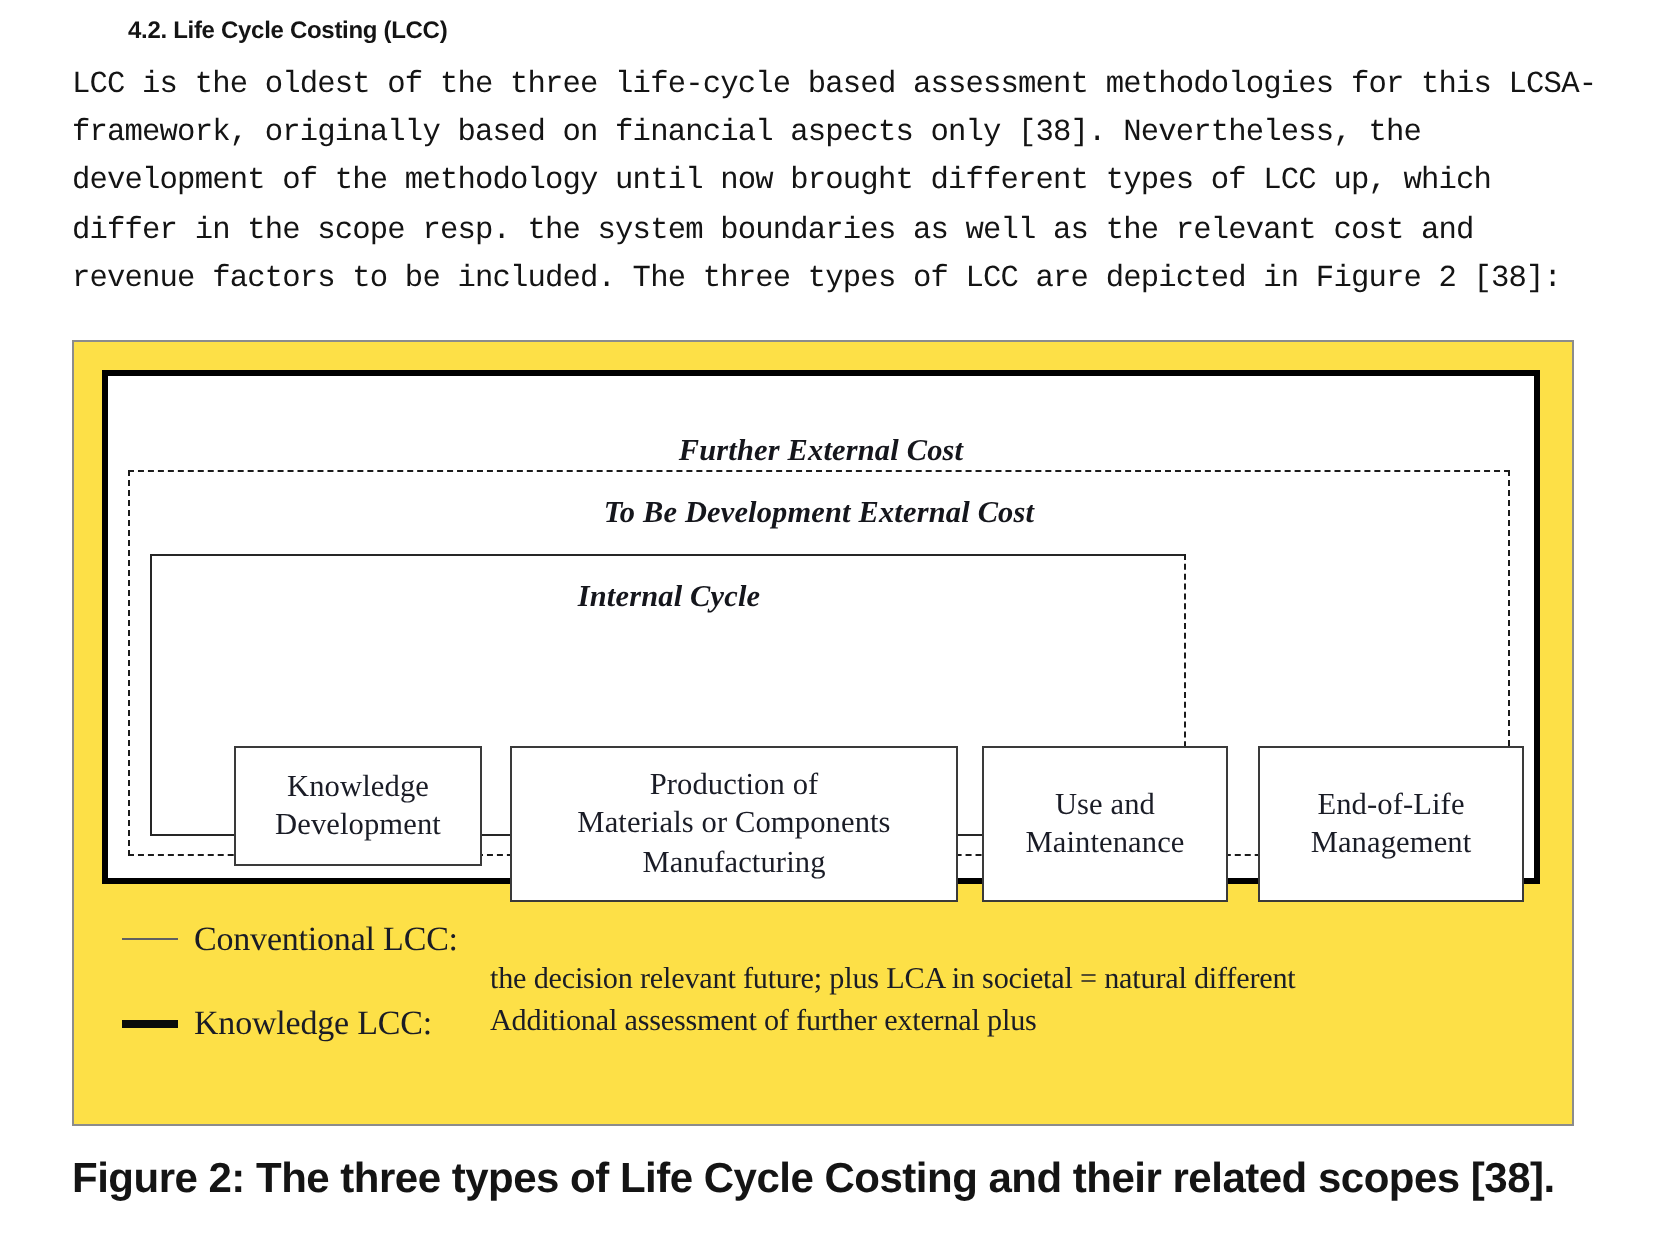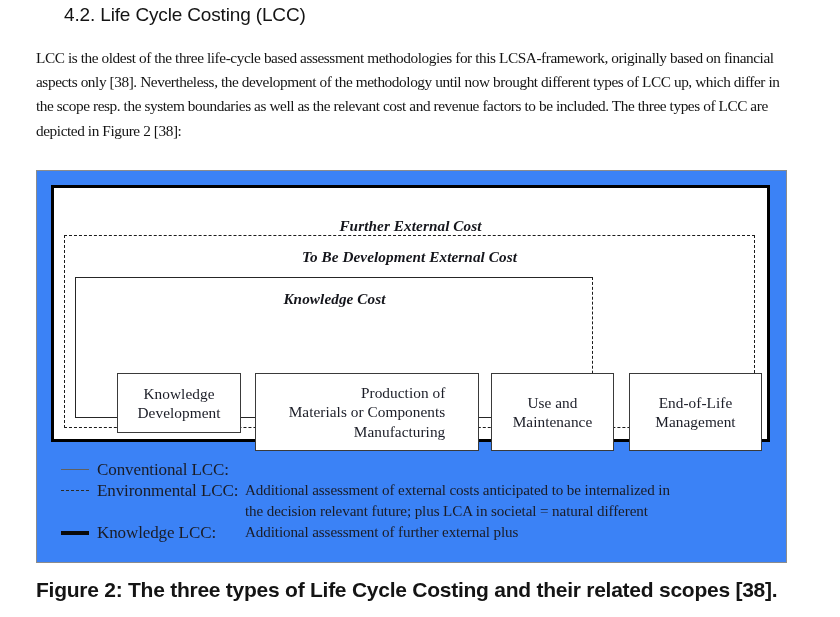--- a/index.html
+++ b/index.html
@@ -20,48 +20,48 @@
   
   .prose {
     position: absolute;
     left: 36px;
     top: 4px;
     width: 776px;
   }
 
   .section-heading {
     font-family: "Liberation Sans", sans-serif;
-    font-size: 19px;
-    font-weight: 400;
+    font-size: 12px;
+    font-weight: 700;
     color: #141414;
     letter-spacing: -0.15px;
     padding-left: 28px;
     line-height: 22px;
   }
 
   .body-paragraph {
-    font-family: Liberation Serif, serif;
+    font-family: Liberation Mono, monospace;
     font-size: 15.3px;
     font-weight: 400;
     color: #141414;
     line-height: 24.2px;
     letter-spacing: -0.42px;
-    margin-top: 20px;
+    margin-top: 4px;
     width: 764px;
   }
 
   
   .figure-container {
     position: absolute;
     left: 36px;
     top: 170px;
     width: 751px;
     height: 393px;
     border: 1.4px solid #8c8c8c;
-    background: #3b82f6;
+    background: #fde047;
   }
 
   
   .box-societal {
     position: absolute;
     left: 14px;
     top: 14px;
     width: 719px;
     height: 257px;
     border: 3.6px solid #000000;
@@ -139,21 +139,21 @@
     justify-content: center;
     text-align: center;
     font-family: "Liberation Serif", serif;
     font-size: 15.3px;
     line-height: 19.5px;
     color: #1a1c26;
     letter-spacing: 0.05px;
   }
 
   .stage-knowledge    { left: 52px;  top: 137px; width: 124px; height: 60px; }
-  .stage-production   { left: 190px; top: 137px; width: 224px; height: 78px; text-align: right; }
+  .stage-production   { left: 190px; top: 137px; width: 224px; height: 78px; }
   .stage-use          { left: 426px; top: 137px; width: 123px; height: 78px; }
   .stage-eol          { left: 564px; top: 137px; width: 133px; height: 78px; }
 
   
   .legend {
     position: absolute;
     left: 14px;
     top: 288px;
     width: 720px;
   }
@@ -228,21 +228,21 @@
 
   <div class="box-societal">
 
     <div class="scope-label label-societal">Further External Cost</div>
 
     <div class="box-environmental">
 
       <div class="scope-label label-environmental">To Be Development External Cost</div>
 
       <div class="box-conventional">
-        <div class="scope-label label-conventional">Knowledge Cost</div>
+        <div class="scope-label label-conventional">Internal Cycle</div>
       </div>
       <div class="conventional-right-edge"></div>
 
       <div class="stage-row">
         <div class="stage-box stage-knowledge" style="white-space: pre-line;">Knowledge
 Development</div>
         <div class="stage-box stage-production" style="white-space: pre-line;">Production of
 Materials or Components
 Manufacturing</div>
         <div class="stage-box stage-use" style="white-space: pre-line;">Use and
@@ -254,25 +254,20 @@
     </div>
   </div>
 
   <div class="legend">
 
     <div class="legend-row">
       <span class="legend-marker marker-solid-thin"></span>
       <span class="legend-term">Conventional  LCC:</span>
     </div>
 
-    <div class="legend-row">
-      <span class="legend-marker marker-dashed"></span>
-      <span class="legend-term">Environmental LCC:</span>
-      <span class="legend-desc">Additional assessment of external costs anticipated to be internalized in</span>
-    </div>
 
     <div class="legend-row continuation">
       <span class="legend-desc">the decision relevant future; plus LCA in societal = natural different</span>
     </div>
 
     <div class="legend-row">
       <span class="legend-marker marker-solid-thick"></span>
       <span class="legend-term">Knowledge LCC:</span>
       <span class="legend-desc">Additional assessment of further external plus</span>
     </div>

